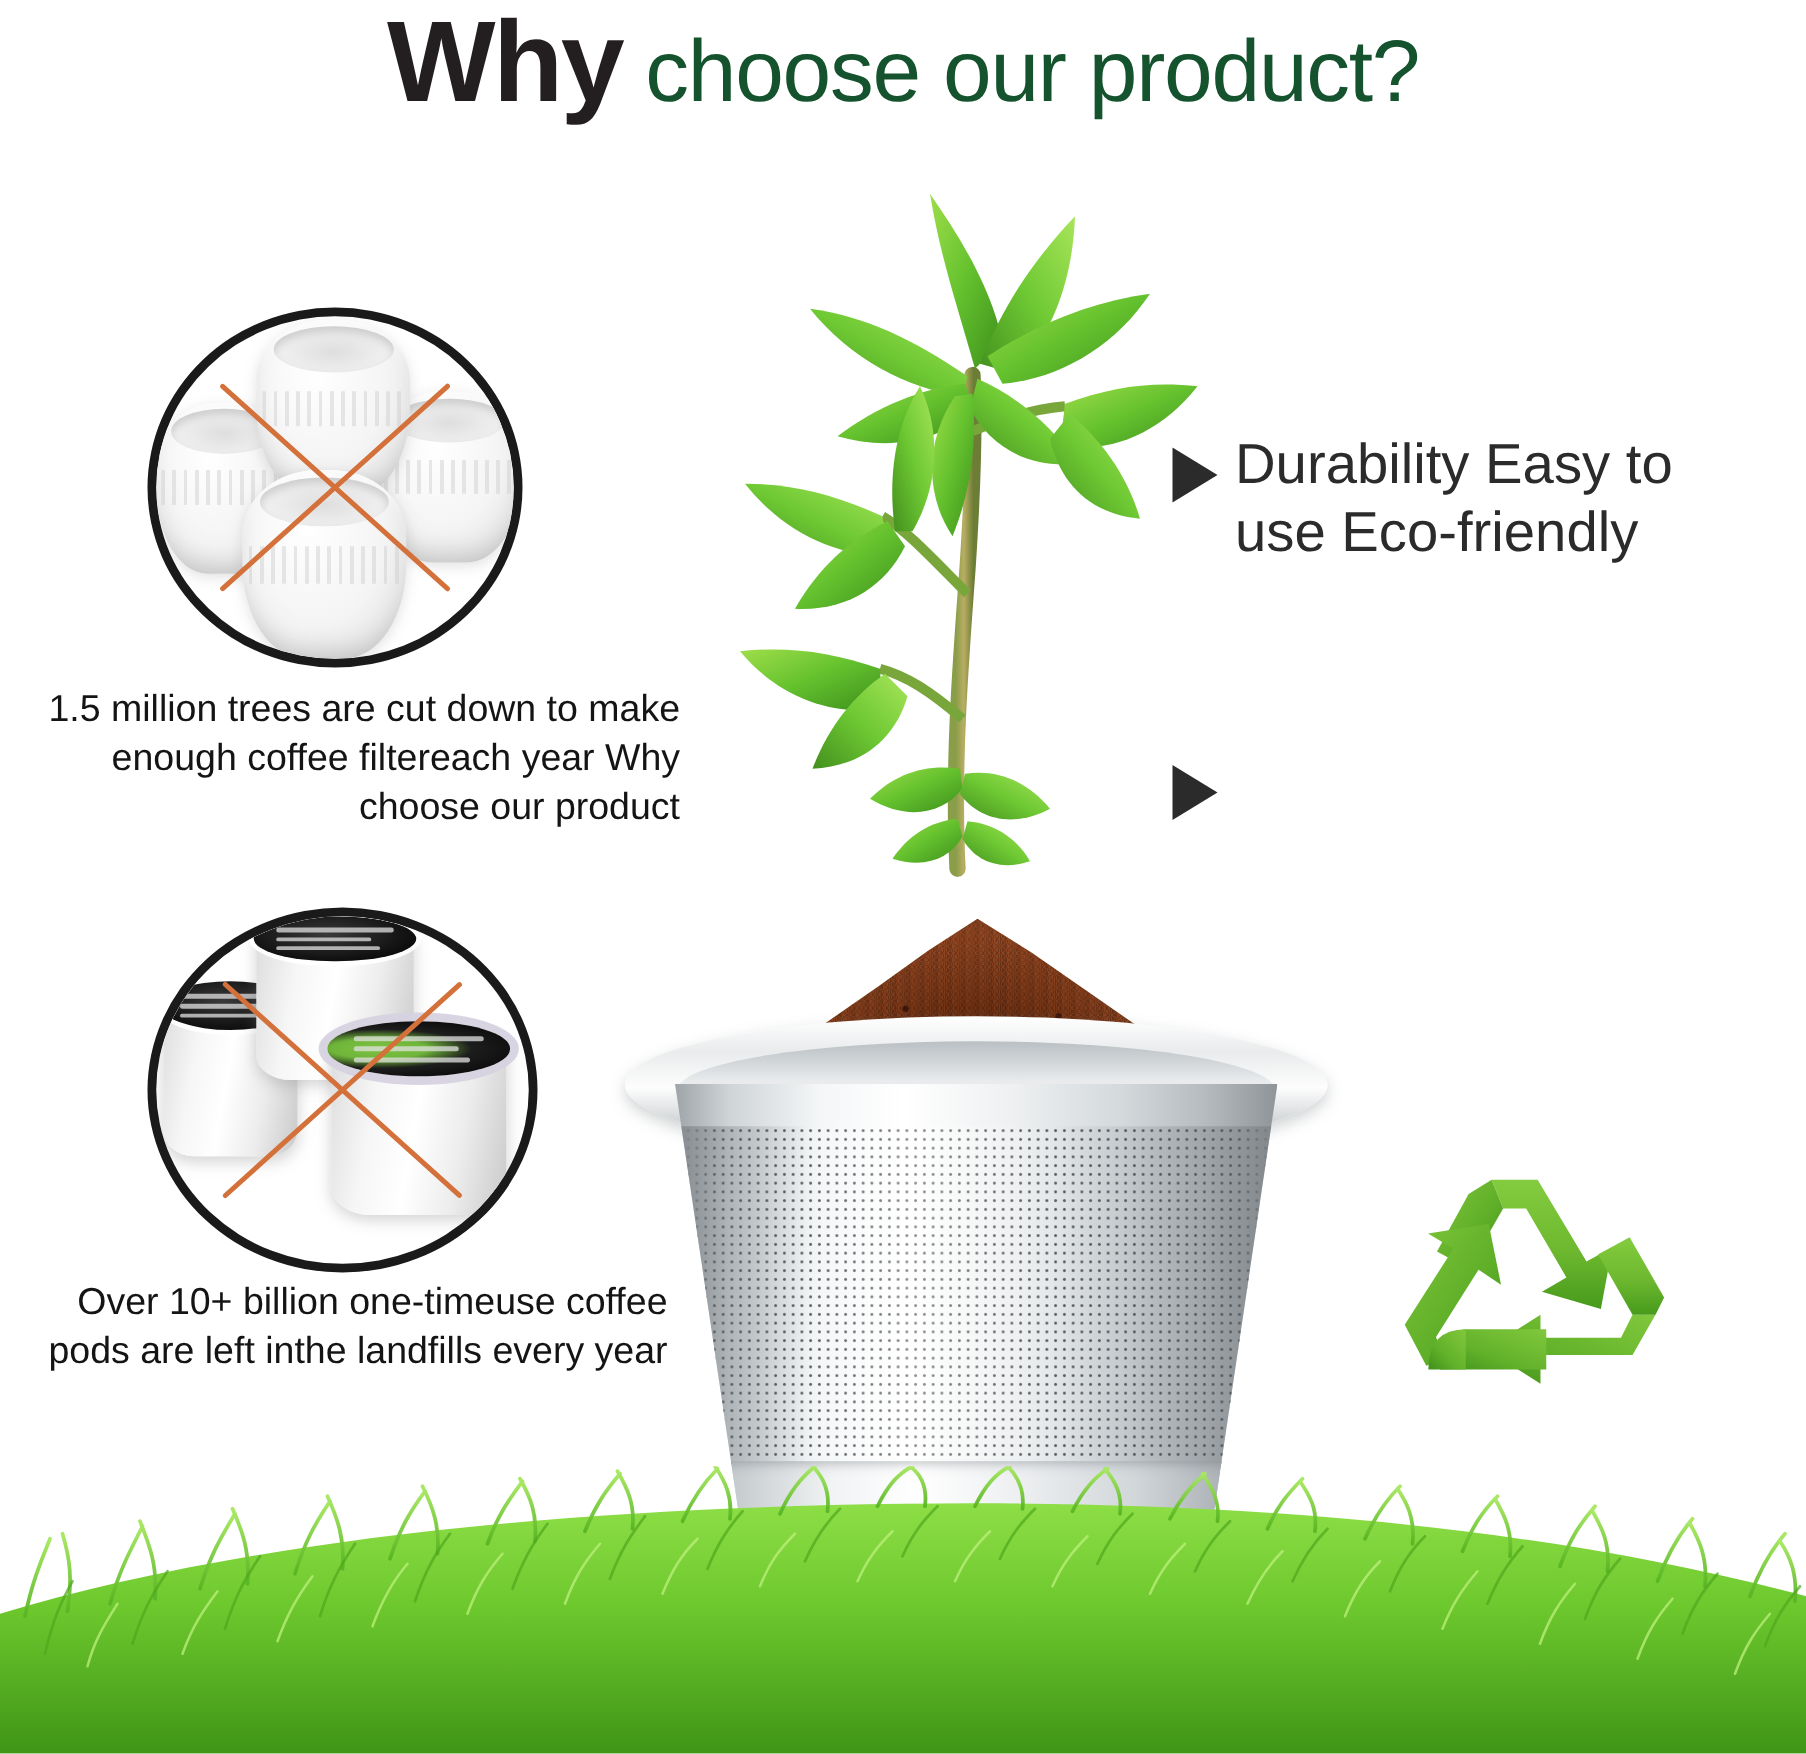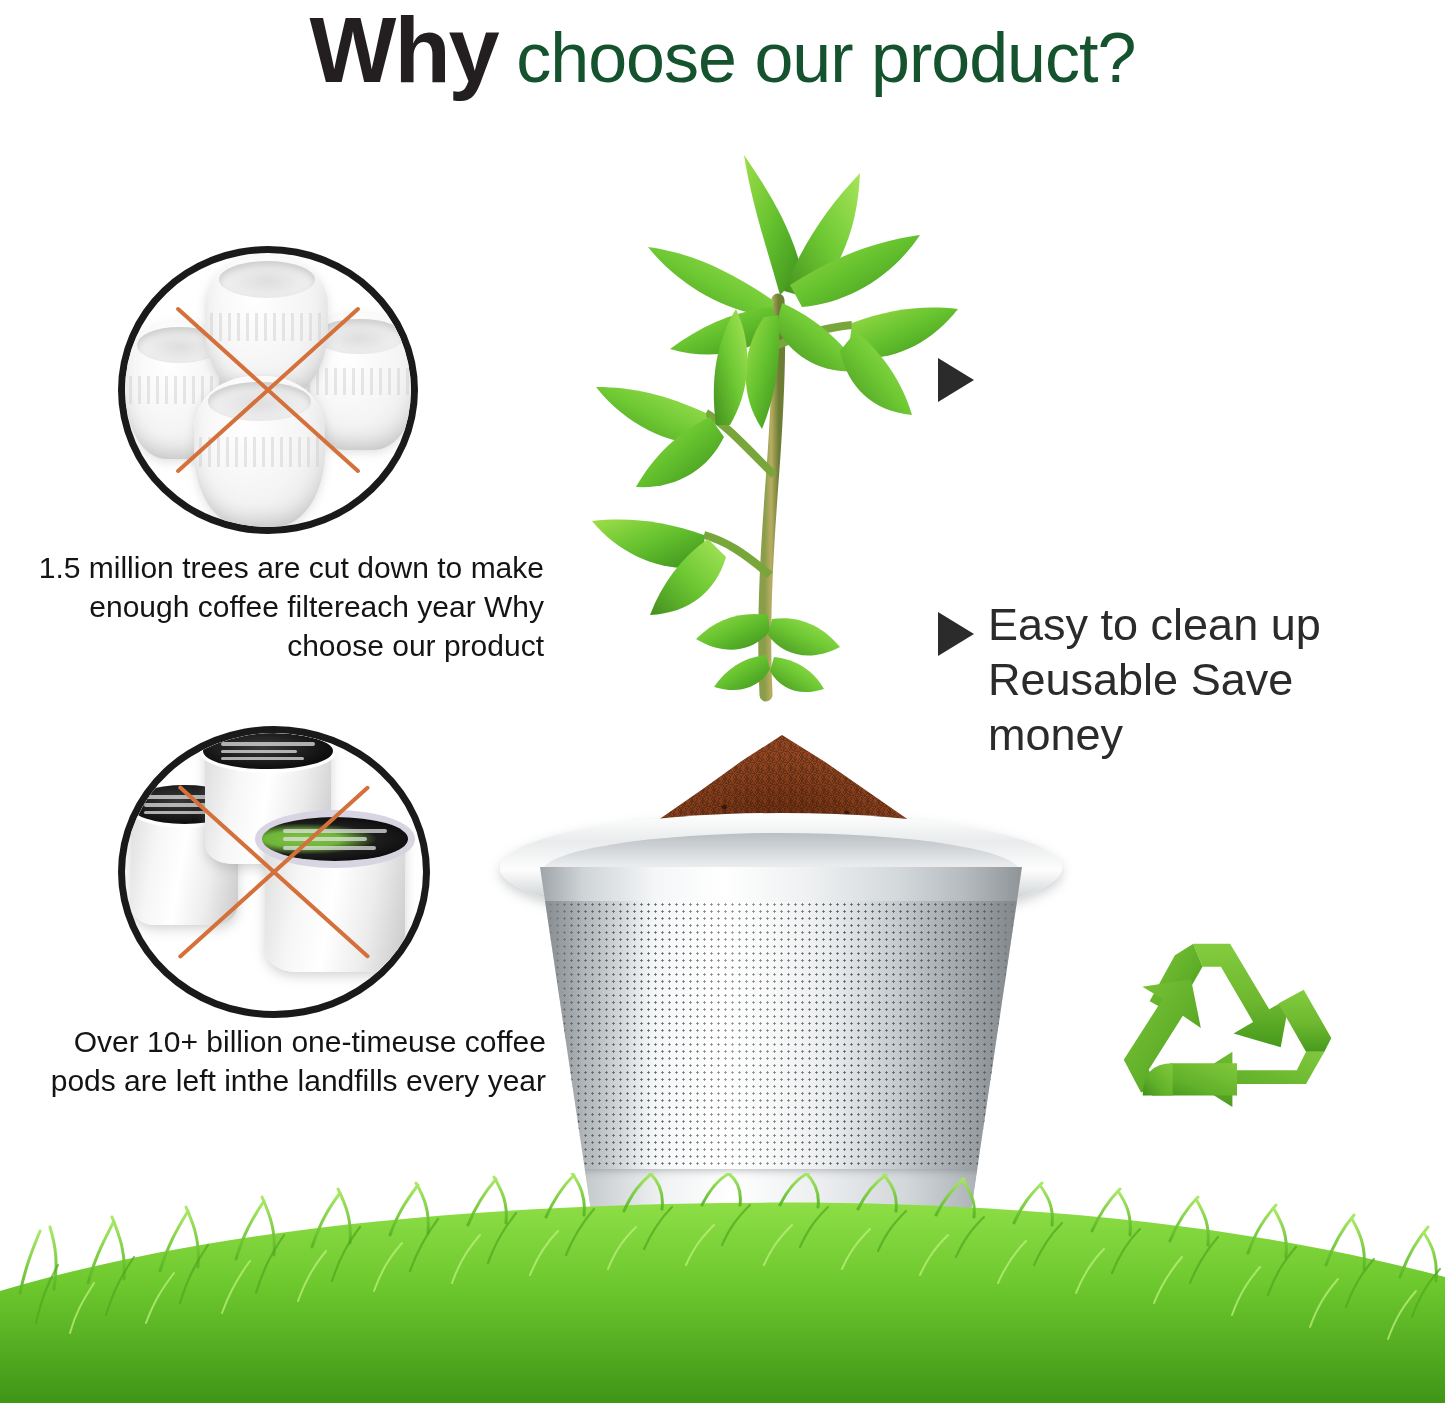--- a/index.html
+++ b/index.html
@@ -66,21 +66,21 @@
   .xmark{position:absolute;inset:0;pointer-events:none;}
   .xmark span{position:absolute;left:50%;top:50%;width:86%;height:4px;
        background:#d4713a;border-radius:2px;transform-origin:center;}
   .xmark span:nth-child(1){transform:translate(-50%,-50%) rotate(42deg);}
   .xmark span:nth-child(2){transform:translate(-50%,-50%) rotate(-42deg);}
 
   
   .caption{position:absolute;text-align:right;font-size:30px;line-height:1.30;
            color:#141414;font-weight:400;}
   #caption-filters{left:24px;top:548px;width:520px;}
-  #caption-pods{left:34px;top:1022px;width:500px;margin-left:12px;}
+  #caption-pods{left:34px;top:1022px;width:500px;}
 
   
   .bullet{position:absolute;display:flex;align-items:flex-start;gap:14px;}
   .tri{flex:0 0 auto;margin-top:14px;width:0;height:0;
        border-top:22px solid transparent;border-bottom:22px solid transparent;
        border-left:36px solid #2b2b2b;}
   .bullet .txt{font-size:45px;line-height:1.22;color:#2b2b2b;font-weight:400;}
   #bullet-1{left:938px;top:344px;width:470px;}
   #bullet-2{left:938px;top:598px;width:490px;}
 
@@ -197,25 +197,25 @@
   <div class="xmark">
     <span></span>
       <span></span>
   </div>
 </div>
 
 <div class="caption" id="caption-pods">Over 10+ billion one-timeuse coffee pods are left inthe landfills every year</div>
 
 <div class="bullet" id="bullet-1">
   <div class="tri"></div>
+  <div class="txt">Durability Easy to use Eco-friendly</div>
 </div>
 
 <div class="bullet" id="bullet-2">
   <div class="tri"></div>
-  <div class="txt">Easy to clean up Reusable Save money</div>
 </div>
 
 <div id="recycle">
   <svg viewBox="0 0 200 200" xmlns="http://www.w3.org/2000/svg">
     <defs>
       <linearGradient id="g1" x1="0" y1="0" x2="0" y2="1">
         <stop offset="0%" stop-color="#84cc3f"></stop>
           <stop offset="55%" stop-color="#6db82f"></stop>
         <stop offset="100%" stop-color="#479a1c"></stop>
       </linearGradient>

